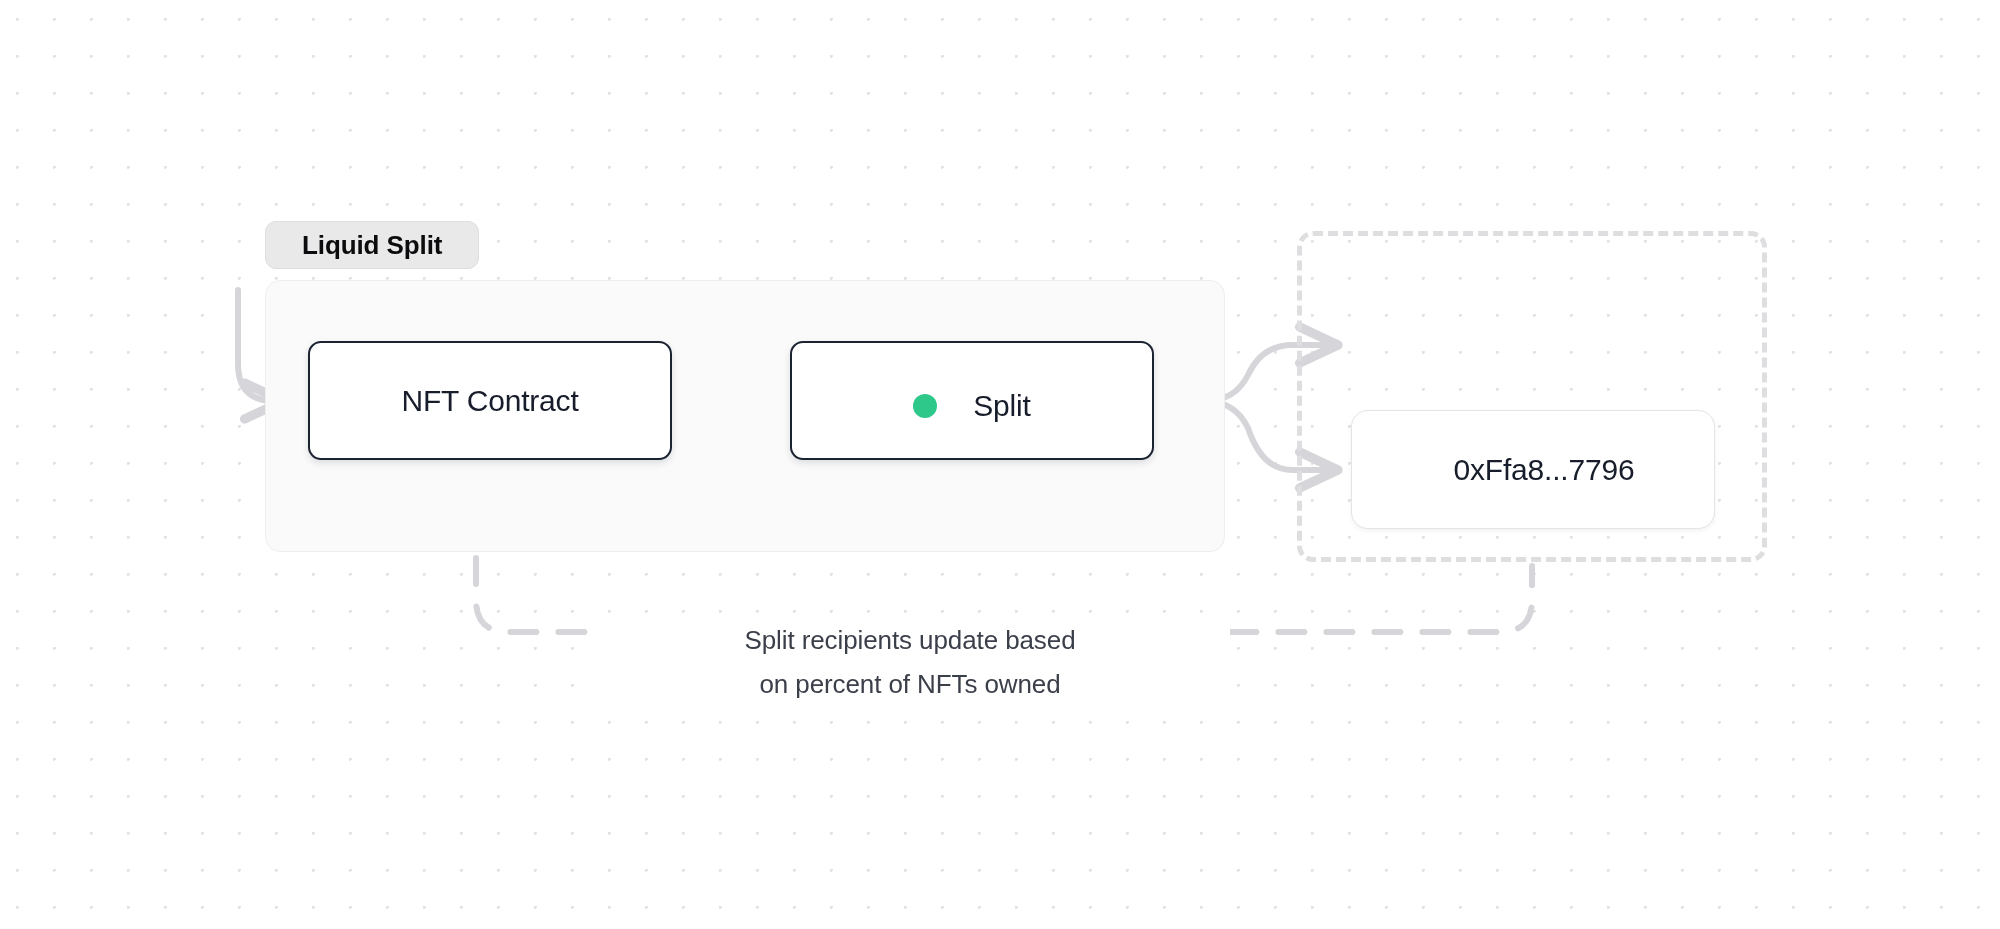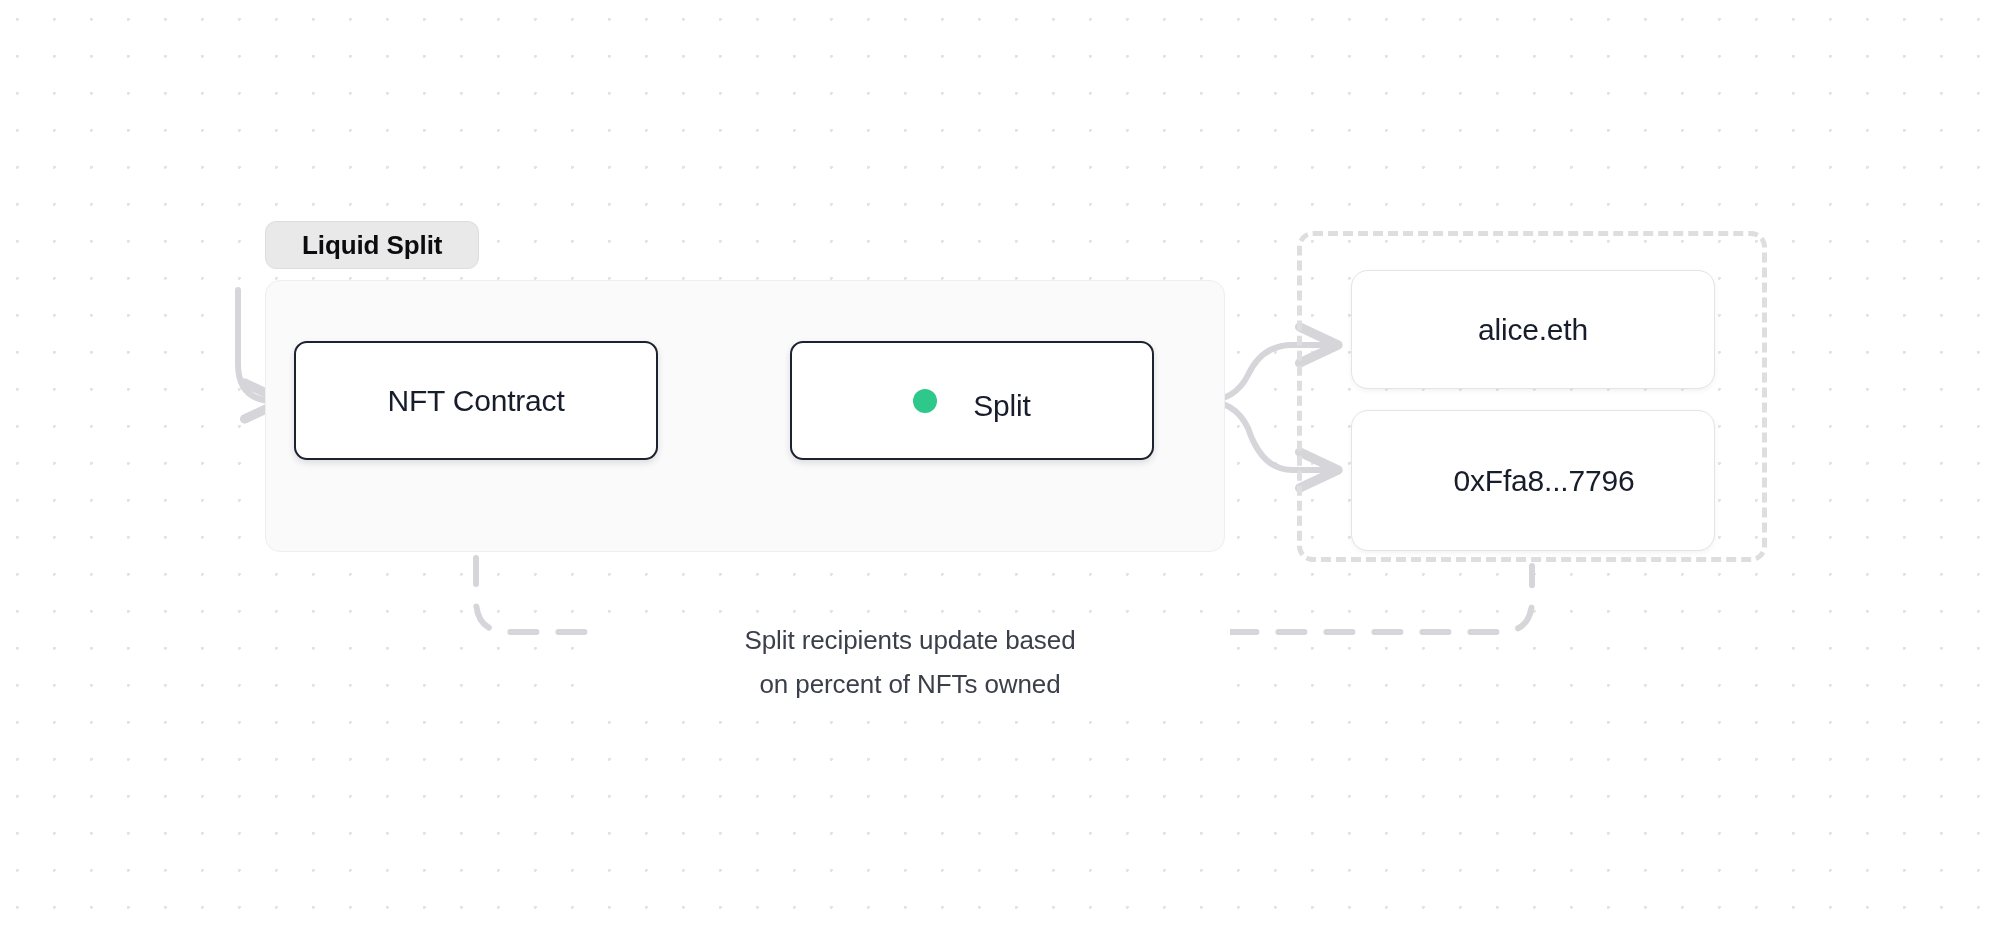--- a/index.html
+++ b/index.html
@@ -100,34 +100,34 @@
     z-index: 4;
   }
   .node-label {
     font-size: 30px;
     font-weight: 400;
     color: #181d2b;
     letter-spacing: -0.2px;
     white-space: nowrap;
   }
   #node-nft {
-    left: 294px;
+    left: 308px;
     top: 341px;
     width: 364px;
     height: 119px;
   }
   #node-split {
     left: 790px;
     top: 341px;
     width: 364px;
     height: 119px;
   }
   #node-split .node-inner {
     display: flex;
-    align-items: flex-start;
+    align-items: center;
     gap: 36px;
     margin-top: 10px;
   }
   .status-dot {
     width: 24px;
     height: 24px;
     border-radius: 50%;
     background: #2ec88a;
     flex: 0 0 auto;
   }
@@ -155,21 +155,21 @@
   #recipient-0 {
     left: 1351px;
     top: 270px;
     width: 364px;
     height: 119px;
   }
   #recipient-1 {
     left: 1351px;
     top: 410px;
     width: 364px;
-    height: 141px;
+    height: 119px;
     padding-left: 22px;
   }
 
   
   #caption {
     position: absolute;
     left: 590px;
     top: 618px;
     width: 640px;
     text-align: center;
@@ -220,23 +220,20 @@
     <span class="node-label">NFT Contract</span>
   </div>
 
   <div class="node" id="node-split">
     <span class="node-inner">
       <span class="status-dot" style="background: rgb(46, 200, 138);"></span>
       <span class="node-label">Split</span>
     </span>
   </div>
 
-  <div class="recipient" id="recipient-0">
-    <span class="recipient-label">alice.eth</span>
-  </div>
 
   <div class="recipient" id="recipient-1">
     <span class="recipient-label">0xFfa8...7796</span>
   </div>
 
   <div id="caption">
     <span class="caption-line">Split recipients update based</span>
     <span class="caption-line">on percent of NFTs owned</span>
   </div>
 

